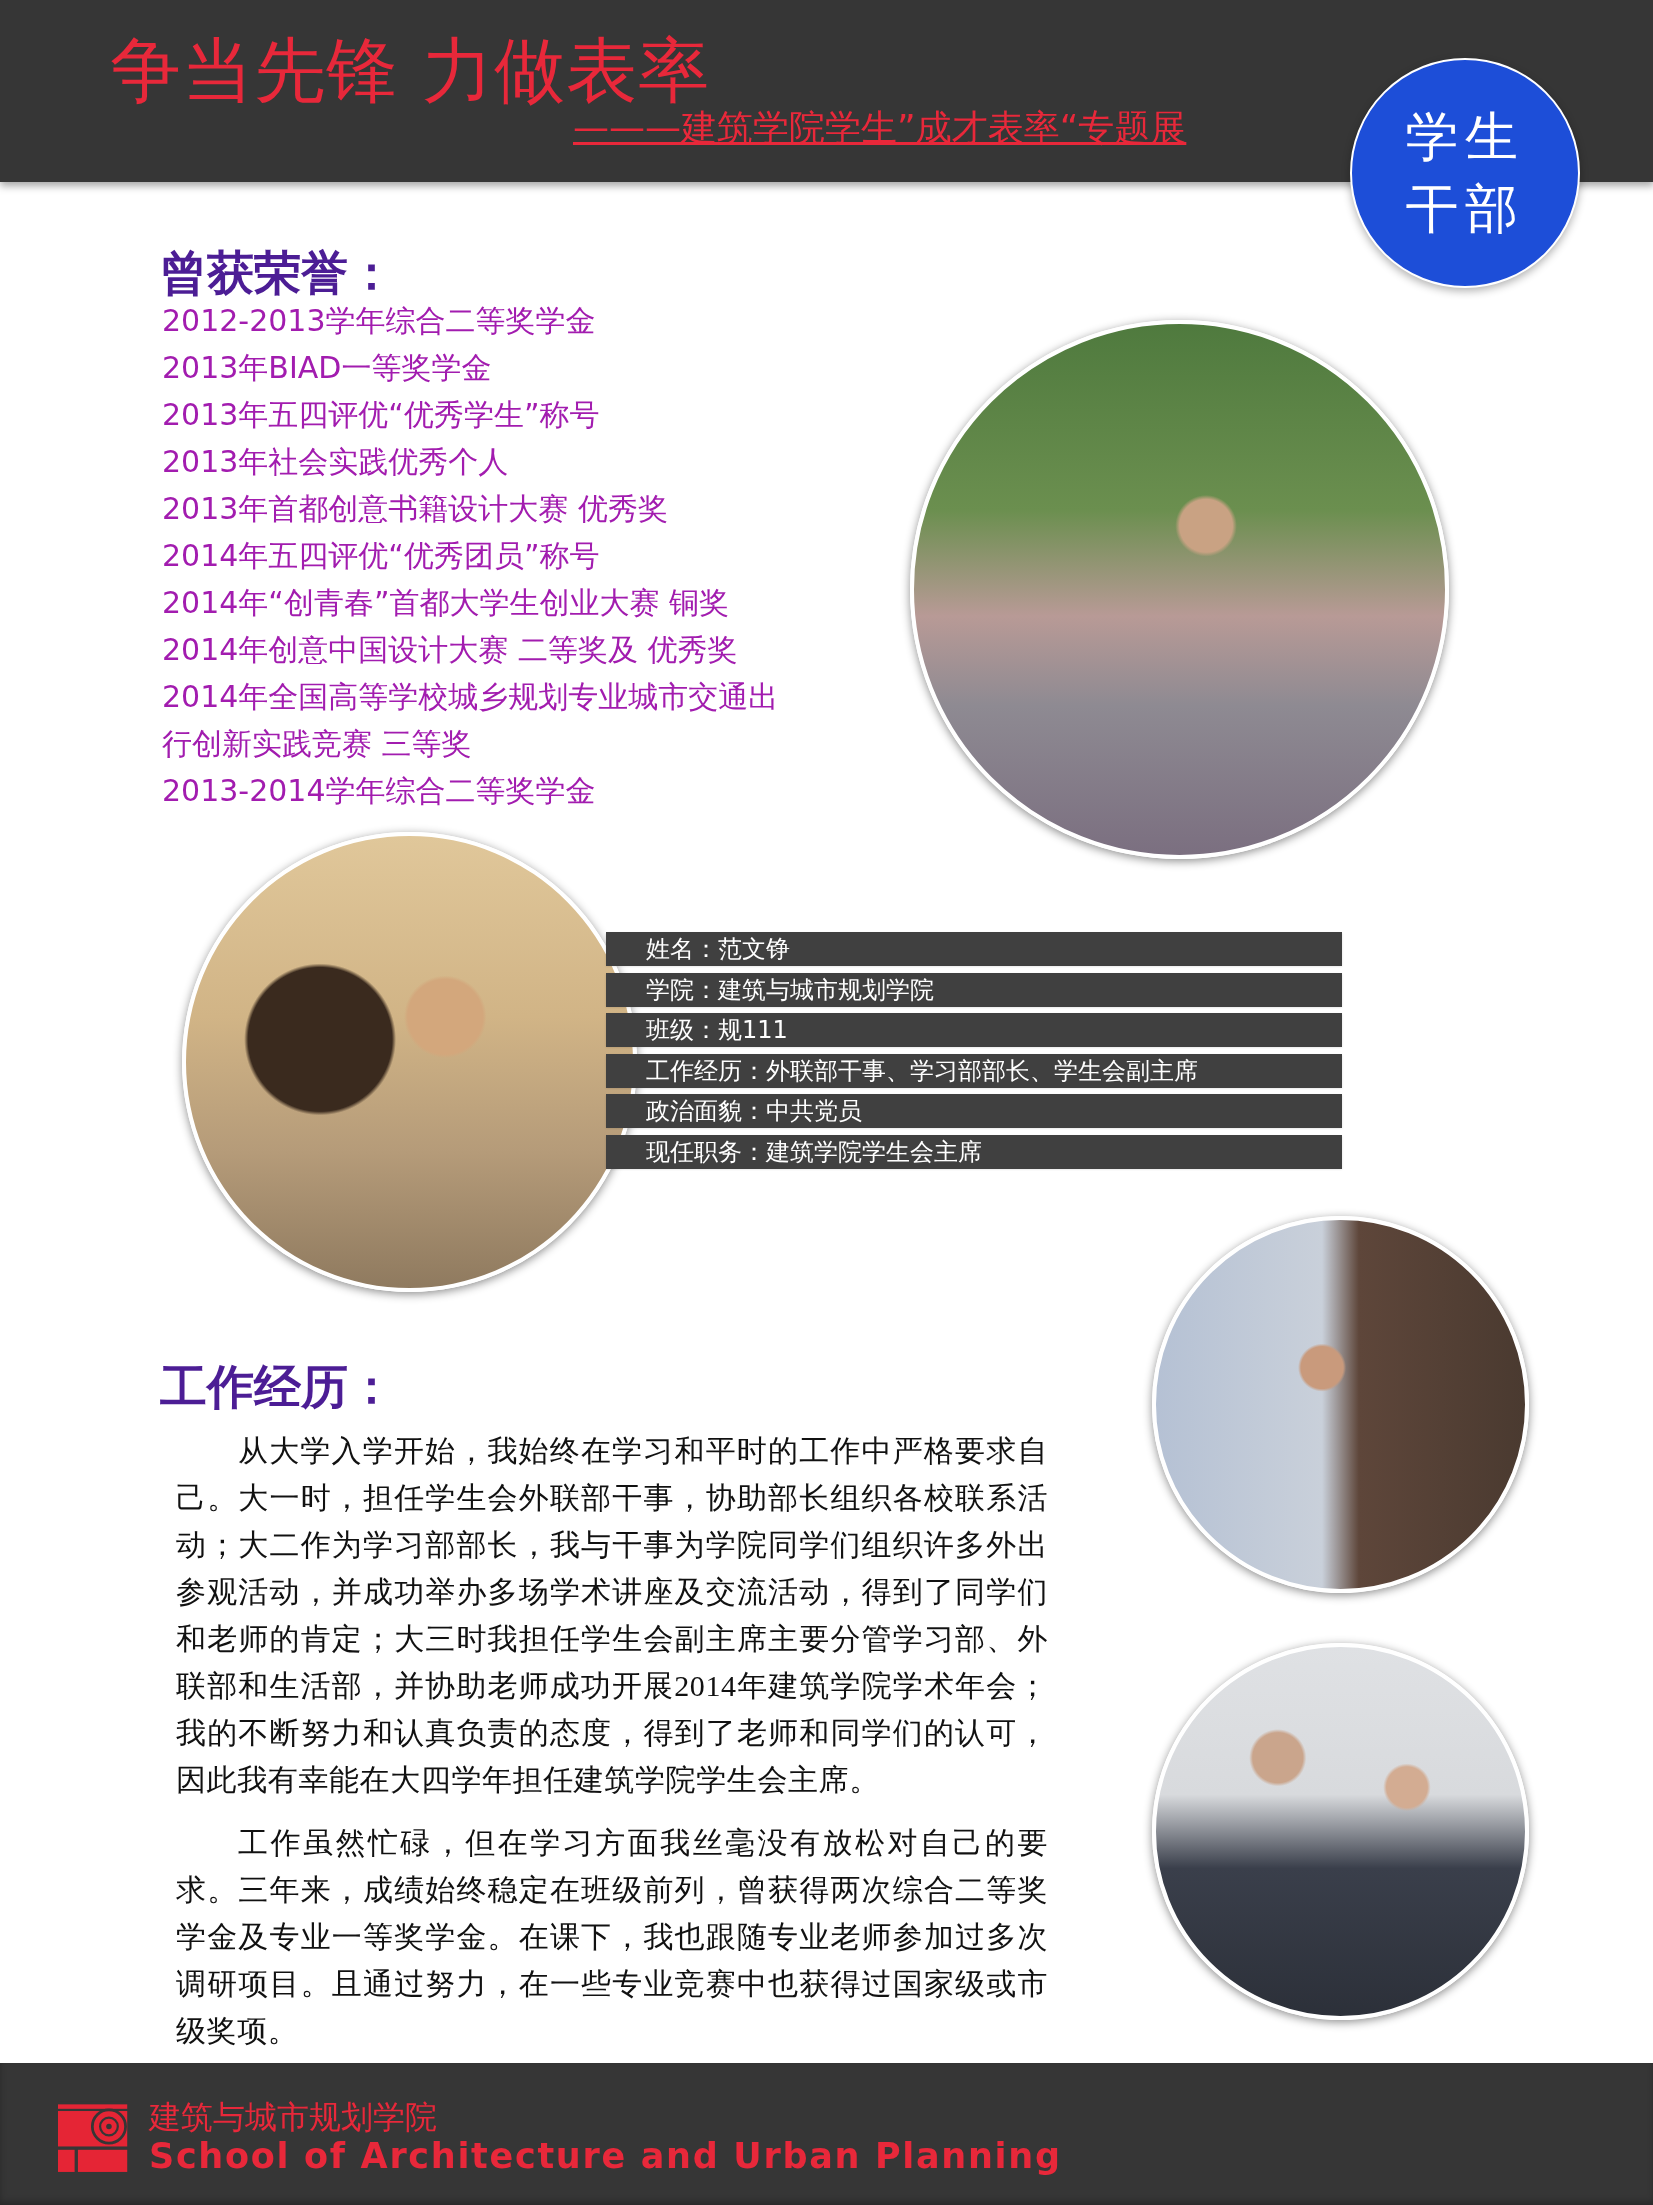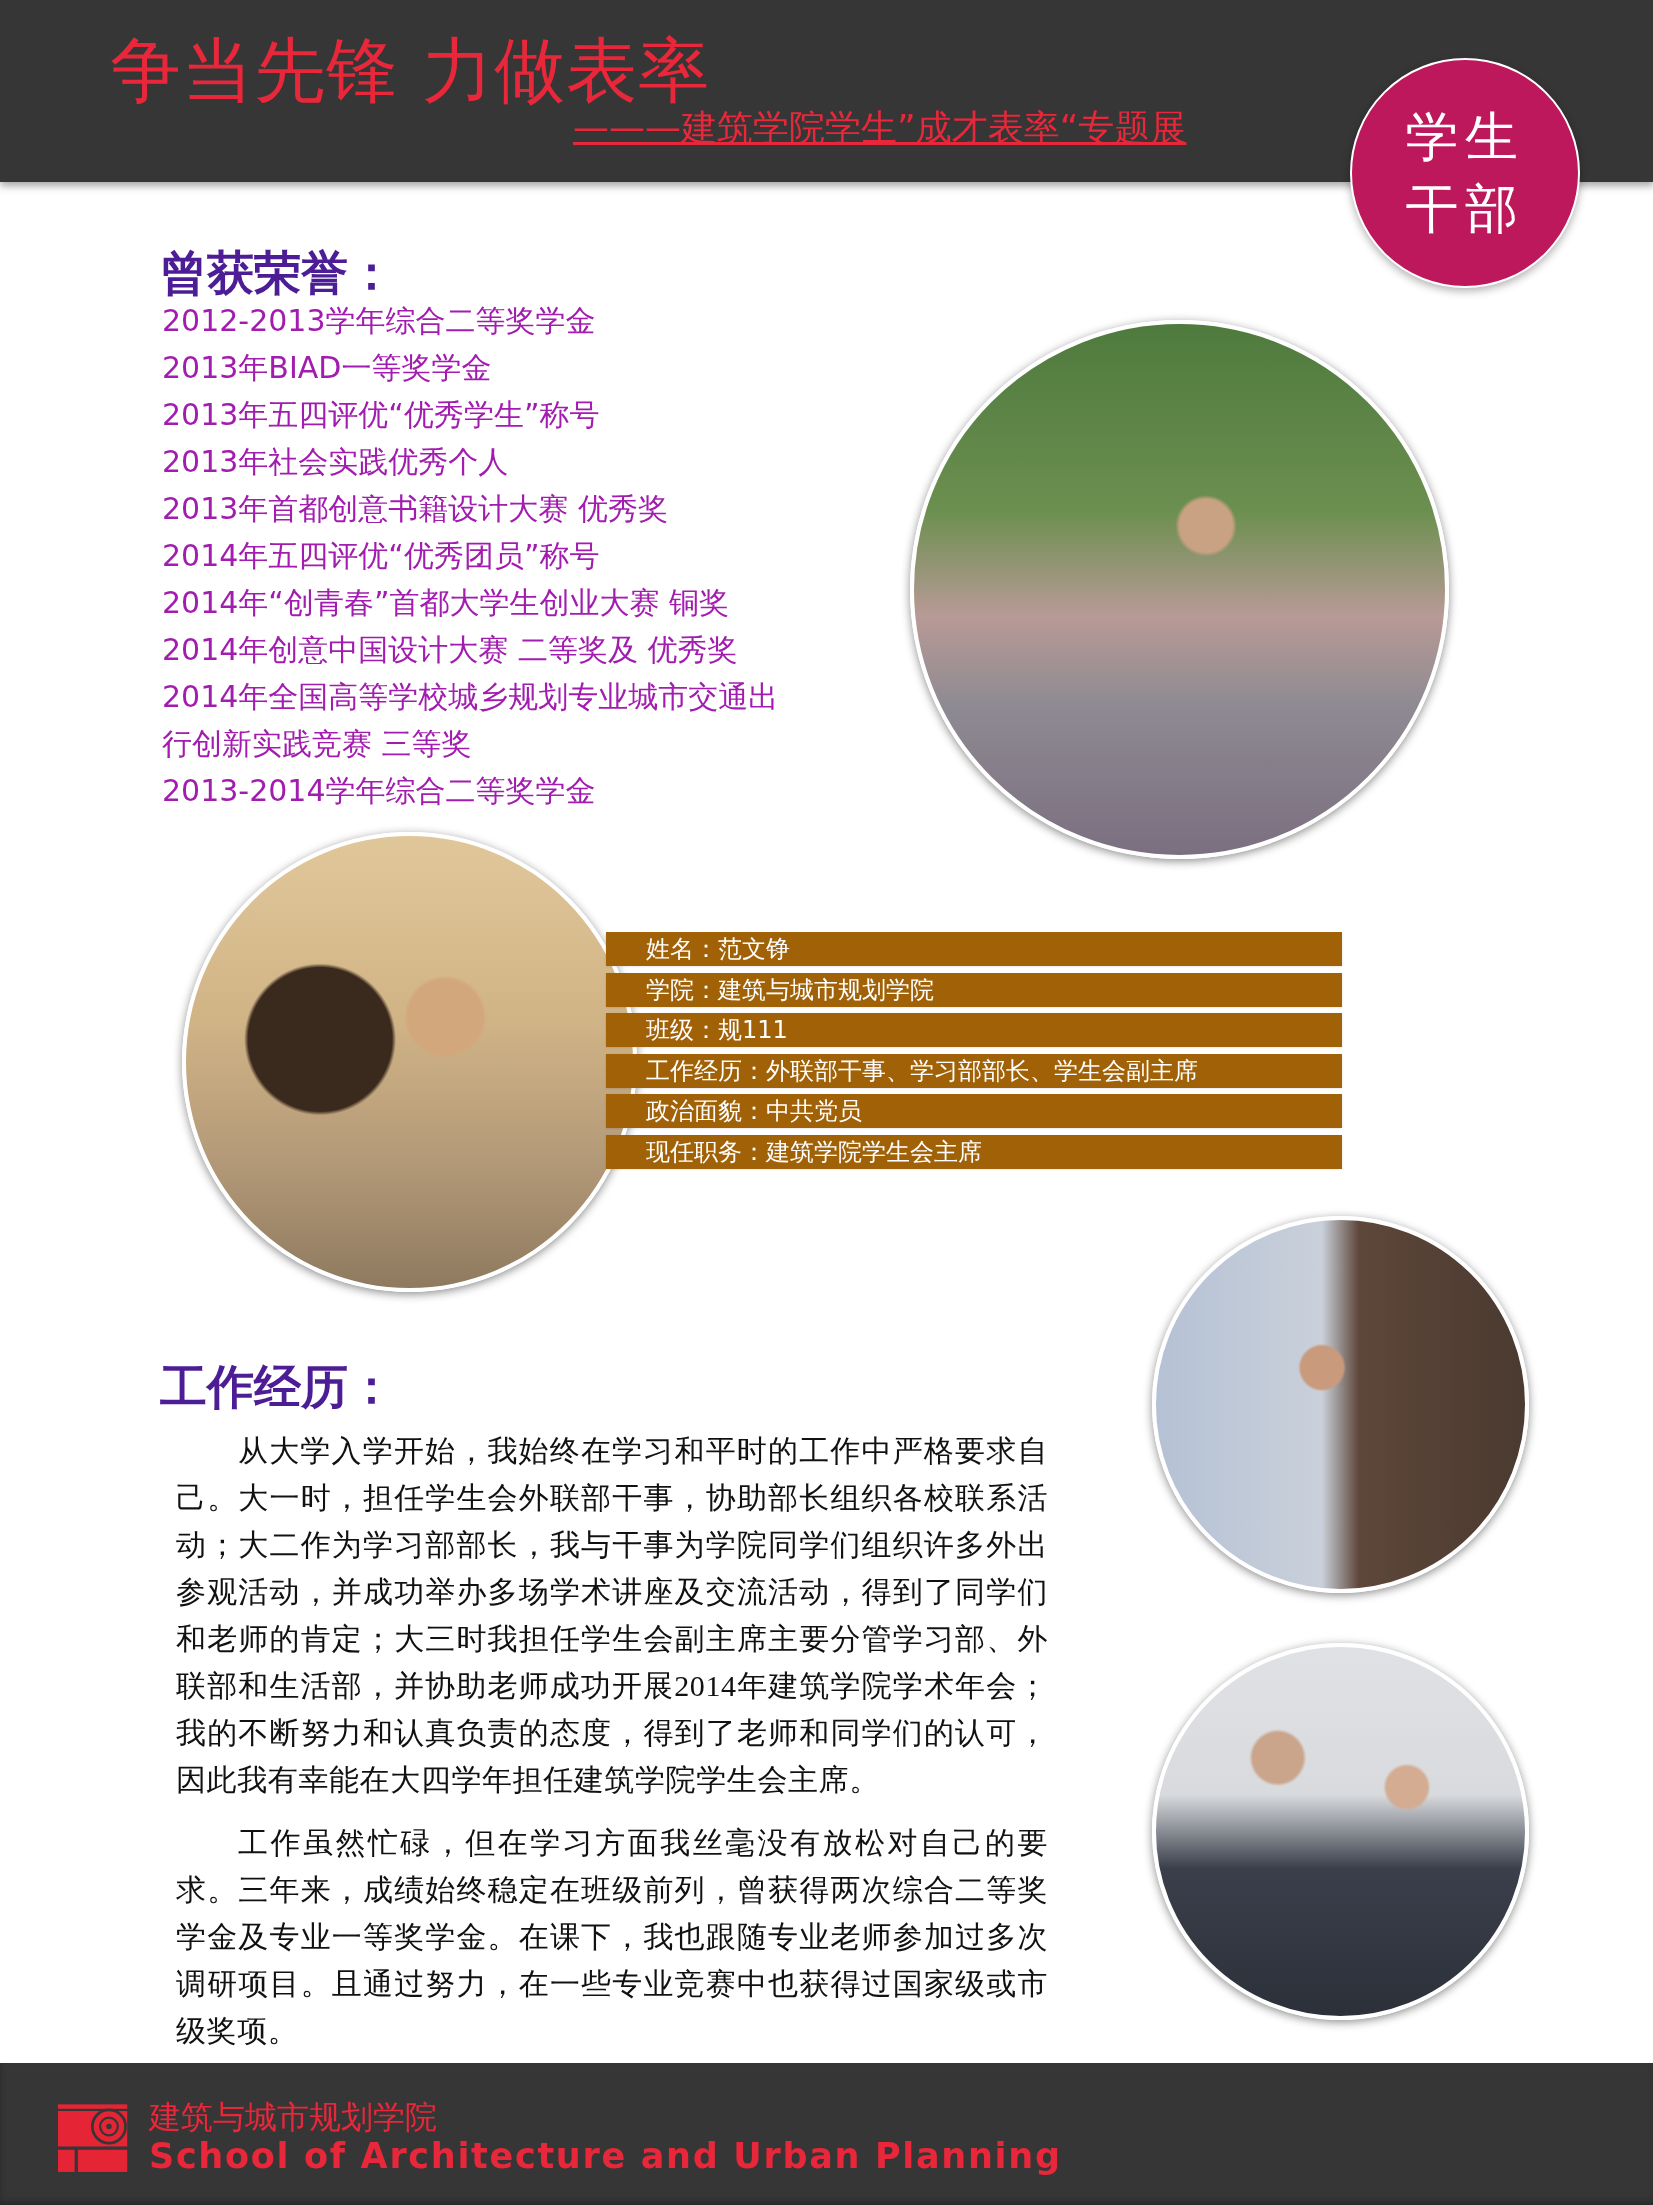--- a/index.html
+++ b/index.html
@@ -4,21 +4,21 @@
 <style>
   html, body { margin:0; padding:0; }
   body { width:1654px; height:2205px; position:relative; background:#ffffff; overflow:hidden;
          font-family:"DejaVu Sans", "Liberation Sans", sans-serif; color:#111; }
   .header { position:absolute; left:0; top:0; width:1654px; height:182px; background:#363636;
             box-shadow:0 4.4px 7.7px rgba(0,0,0,0.35); }
   .title { position:absolute; left:110px; top:32px; font-size:71px; line-height:77px; color:#e8283a;
            letter-spacing:1.1px; white-space:nowrap; }
   .subtitle { position:absolute; left:573px; top:103px; font-size:36px; line-height:50px; color:#e8283a; white-space:nowrap;text-decoration:underline; }
   .badge { position:absolute; left:1350px; top:58px; width:226px; height:226px; border-radius:50%;
-           background:#be185d; border:2.8px solid #ffffff; box-shadow:0 3.3px 8.8px rgba(0,0,0,0.3);
+           background:#1d4ed8; border:2.8px solid #ffffff; box-shadow:0 3.3px 8.8px rgba(0,0,0,0.3);
            display:flex; flex-direction:column; align-items:center; justify-content:center; z-index:3; }
   .badge span { color:#fff; font-size:53px; line-height:72px; letter-spacing:6.6px; }
 
   .section-heading { position:absolute; font-size:47px; line-height:44px; font-weight:bold; color:#4c1d95; white-space:nowrap; }
   .honors { position:absolute; left:162px; top:297px; margin:0; padding:0; list-style:none; }
   .honors li { font-size:30px; line-height:47px; white-space:nowrap; color:#a21caf; }
 
   .photo { position:absolute; border-radius:50%; border:4.4px solid #fff; box-shadow:0 2.2px 10px rgba(0,0,0,0.45); overflow:hidden; }
   .photo1 { left:910px; top:320px; width:531px; height:531px;
             background: radial-gradient(circle at 55% 38%, #c9a283 0 6%, transparent 7%),
@@ -29,21 +29,21 @@
                         linear-gradient(180deg, #e0c79a 0%, #d1b486 40%, #b59b79 70%, #8f7a5f 100%); }
   .photo3 { left:1152px; top:1216px; width:369px; height:369px;
             background: radial-gradient(circle at 45% 40%, #c99a7c 0 7%, transparent 8%),
                         linear-gradient(90deg, #b5c1d4 0%, #c9d0da 45%, #5e463a 55%, #4a3a30 100%); }
   .photo4 { left:1152px; top:1643px; width:369px; height:369px;
             background: radial-gradient(circle at 33% 30%, #caa58c 0 7%, transparent 8%),
                         radial-gradient(circle at 68% 38%, #d3ac92 0 6%, transparent 7%),
                         linear-gradient(180deg, #dfe1e4 0%, #d8dadd 40%, #3a3f4b 60%, #2c3039 100%); }
 
   .info-bars { position:absolute; left:606px; top:932px; width:736px; z-index:2; }
-  .info-bar { height:34px; margin-bottom:6.6px; background:#a16207; color:#fff; font-size:24px; line-height:34px;
+  .info-bar { height:34px; margin-bottom:6.6px; background:#404040; color:#fff; font-size:24px; line-height:34px;
               padding-left:40px; box-shadow:0 1.1px 2.2px rgba(0,0,0,0.15); white-space:nowrap; }
 
   .essay { position:absolute; left:160px; top:1411px; width:904px; }
   .essay p { margin:16px; font-size:30px; line-height:47px; text-indent:62px; color:#111; letter-spacing:0.6px; text-align:justify;font-family:Liberation Serif, serif; }
 
   .footer { position:absolute; left:0; top:2063px; width:1654px; height:142px; background:#363636;
             box-shadow:0 -3.3px 6.6px rgba(0,0,0,0.25) inset; }
   .logo { position:absolute; left:58px; top:2101px; width:72px; height:71px; }
   .footer-cn { position:absolute; left:149px; top:2098px; font-size:32px; line-height:39px; color:#e8283a; white-space:nowrap; }
   .footer-en { position:absolute; left:149px; top:2135px; font-size:35px; line-height:43px; color:#e8283a; letter-spacing:1.7px; white-space:nowrap;font-weight:bold; }

